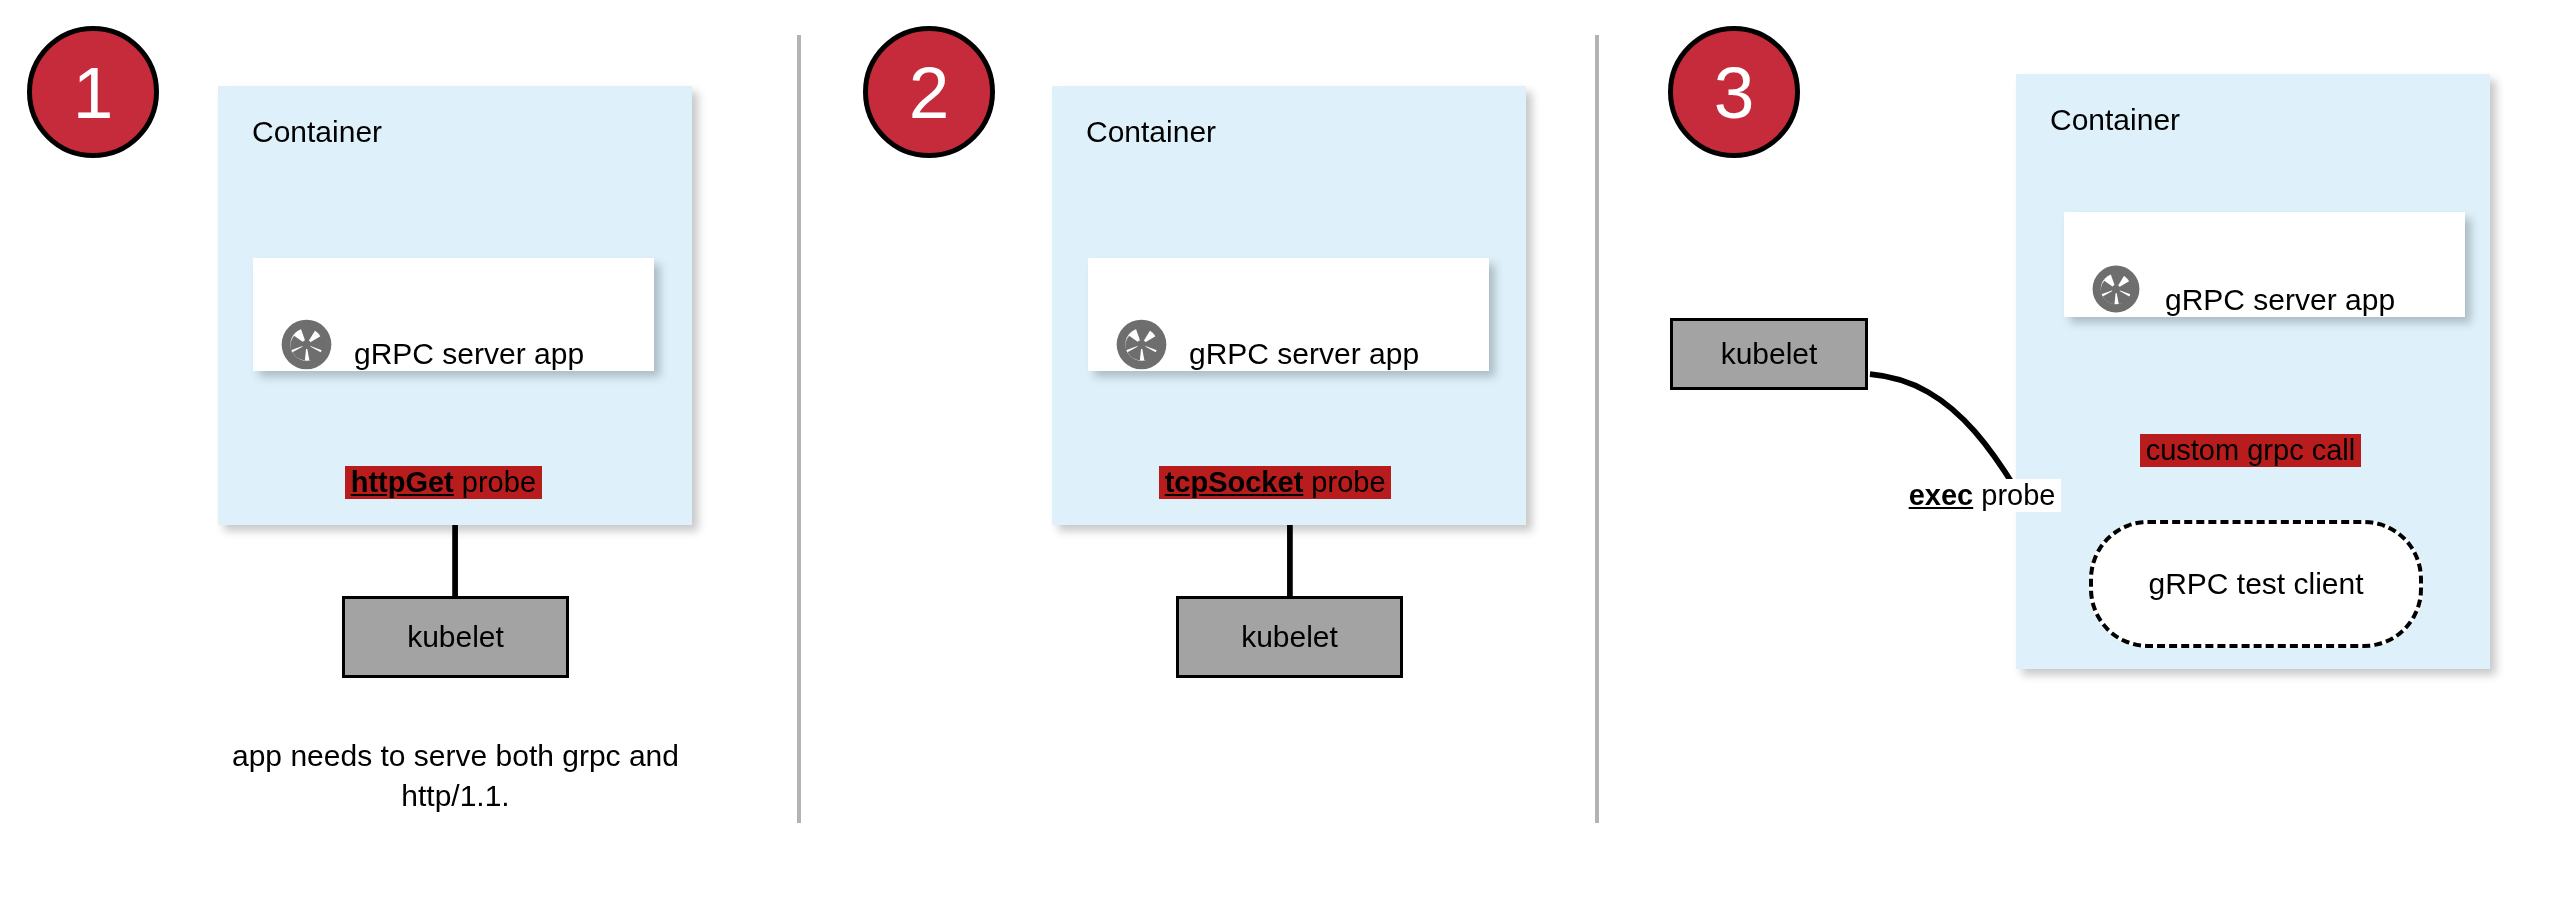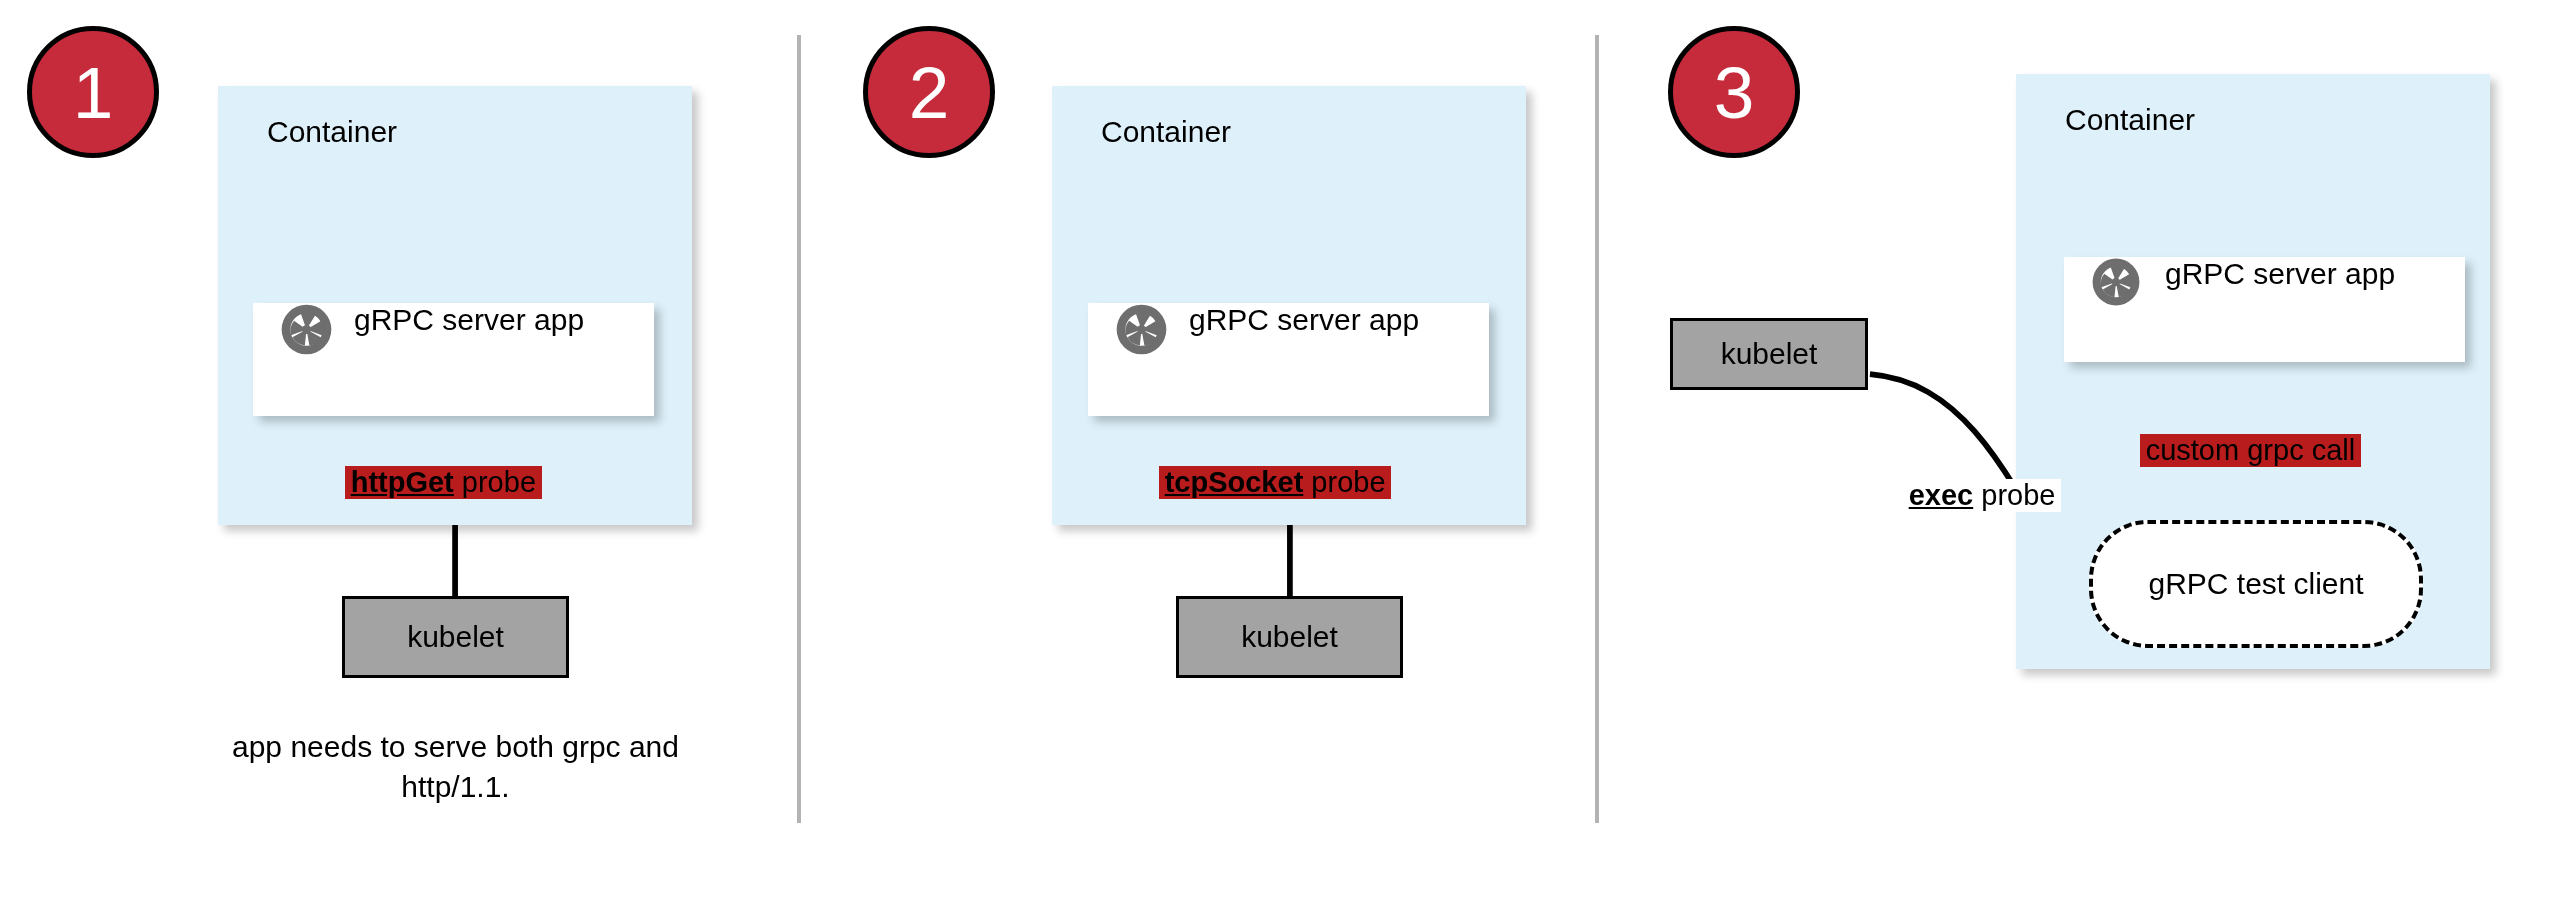--- a/index.html
+++ b/index.html
@@ -44,33 +44,31 @@
     position: absolute;
     background: #DEF1FB;
     box-shadow: 5.7px 5.7px 8.6px rgba(0,0,0,0.22);
   }
   .container-label {
     position: absolute;
     left: 34px;
     top: 29px;
     font-size: 30px;
     white-space: nowrap;
-    margin-left: 15px;
   }
 
   
   .app-card {
     position: absolute;
     background: #ffffff;
     box-shadow: 5.7px 5.7px 8.6px rgba(0,0,0,0.22);
     display: flex;
-    align-items: flex-start;
+    align-items: flex-end;
     box-sizing: border-box;
     padding-left: 27px;
-    margin-top: 45px;
   }
   .grpc-icon {
     flex: 0 0 auto;
     width: 53px;
     height: 53px;
     margin-right: 21px;
   }
   .app-card-label {
     font-size: 30px;
     white-space: nowrap;
@@ -117,20 +115,21 @@
   .edge-label .strong { font-weight: bold; text-decoration: underline; }
   .edge-label.on-blue { background: #b91c1c; padding: 0 5.7px; }
   .edge-label.on-white { background: #ffffff; padding: 0 5.7px; margin-top: 24px; }
 
   
   .caption {
     position: absolute;
     font-size: 30px;
     line-height: 1.33;
     text-align: center;
+    margin-top: 9px;
   }
 
   
   .divider {
     position: absolute;
     width: 3.8px;
     background: #B3B3B3;
   }
 
   

